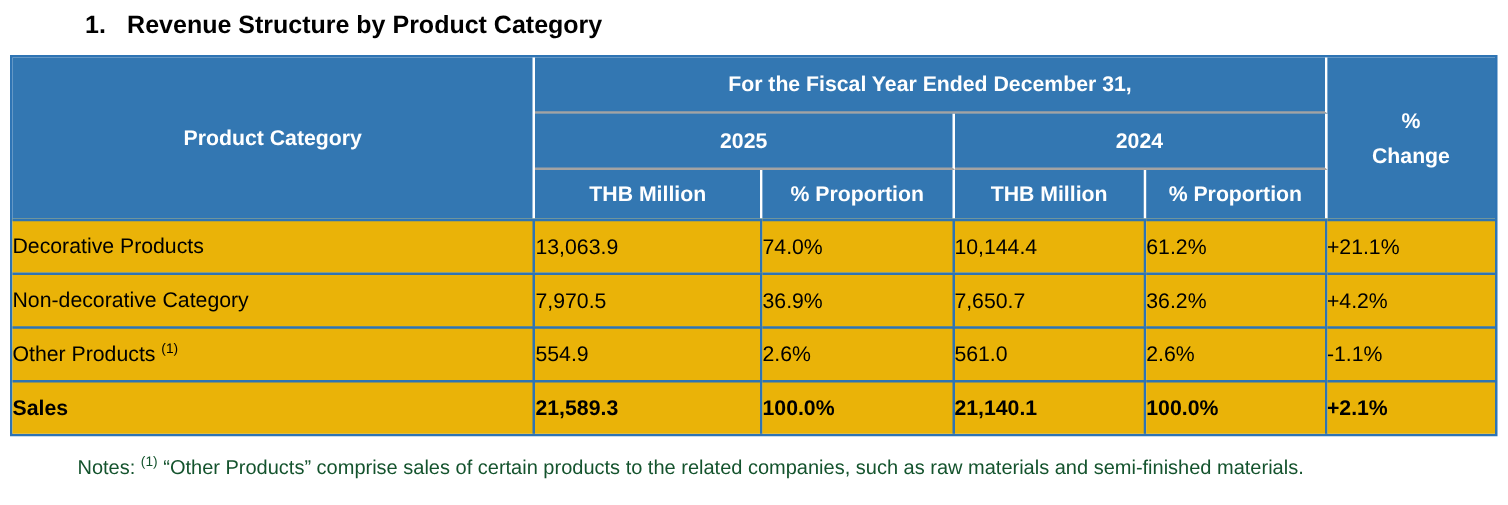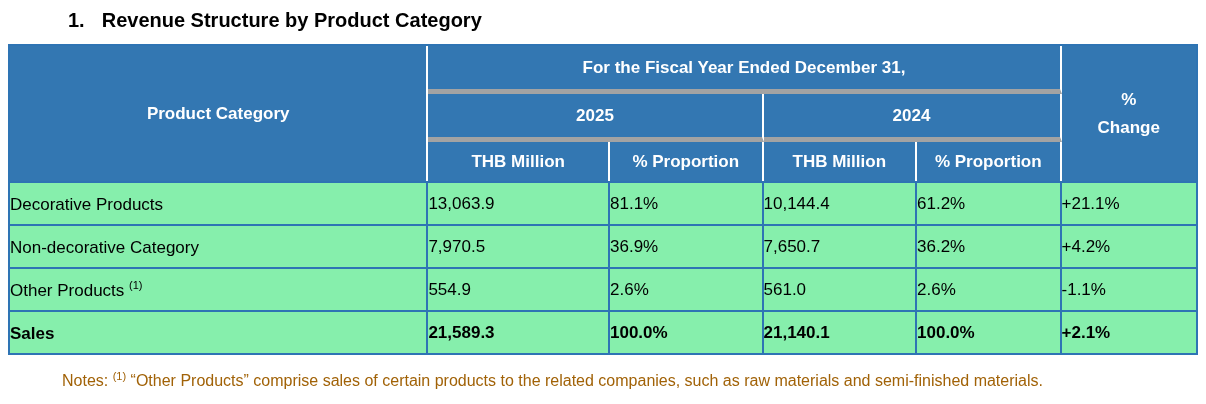--- a/index.html
+++ b/index.html
@@ -35,43 +35,43 @@
   table.rev th {
     background: #3377b2;
     color: #ffffff;
     font-weight: bold;
     font-size: 17px;
     text-align: center;
     vertical-align: middle;
     padding: 0;
   }
   th.br-w { border-right: 2px solid #ffffff; }
-  th.bb-w { border-bottom: 5px solid #a3a3a3; }
+  th.bb-w { border-bottom: 2px solid #a3a3a3; }
   thead .rowA th { height: 43px; }
   thead .rowB th { height: 43px; text-align: center; }
   thead .rowC th { height: 39px; }
   th.pct-change-cell { line-height: 1.6; }
   table.rev td {
-    background: #86efac;
+    background: #eab308;
     font-size: 17px;
     color: #000;
     height: 41px;
     padding: 0;
     vertical-align: middle;
     border-top: 2px solid #2e74b4;
   }
   td.br { border-right: 2px solid #2e74b4; }
   td.cat { text-align: left; padding-left: 10px; }
   td.num { padding-right: 14px; }
   tr.sales-row td { font-weight: bold; margin-left: 40px; }
   sup { font-size: 11px; }
   .note {
     margin: 15px 0 0 62px;
     font-size: 16px;
-    color: #a16207;
+    color: #14532d;
   }
 </style>
 </head>
 <body>
 
 <div class="page">
 
   <div class="title">
     <span class="num">1.</span><span>Revenue Structure by Product Category</span>
   </div>
@@ -103,21 +103,21 @@
           <th class="br-w">THB Million</th>
           <th class="br-w">% Proportion</th>
           <th class="br-w">THB Million</th>
           <th class="br-w">% Proportion</th>
         </tr>
       </thead>
       <tbody>
         <tr>
           <td class="cat br"><span>Decorative Products</span> <sup></sup></td>
           <td class="num br">13,063.9</td>
-          <td class="num br">81.1%</td>
+          <td class="num br">74.0%</td>
           <td class="num br">10,144.4</td>
           <td class="num br">61.2%</td>
           <td class="num">+21.1%</td>
         </tr>
         <tr>
           <td class="cat br"><span>Non-decorative Category</span> <sup></sup></td>
           <td class="num br">7,970.5</td>
           <td class="num br">36.9%</td>
           <td class="num br">7,650.7</td>
           <td class="num br">36.2%</td>

